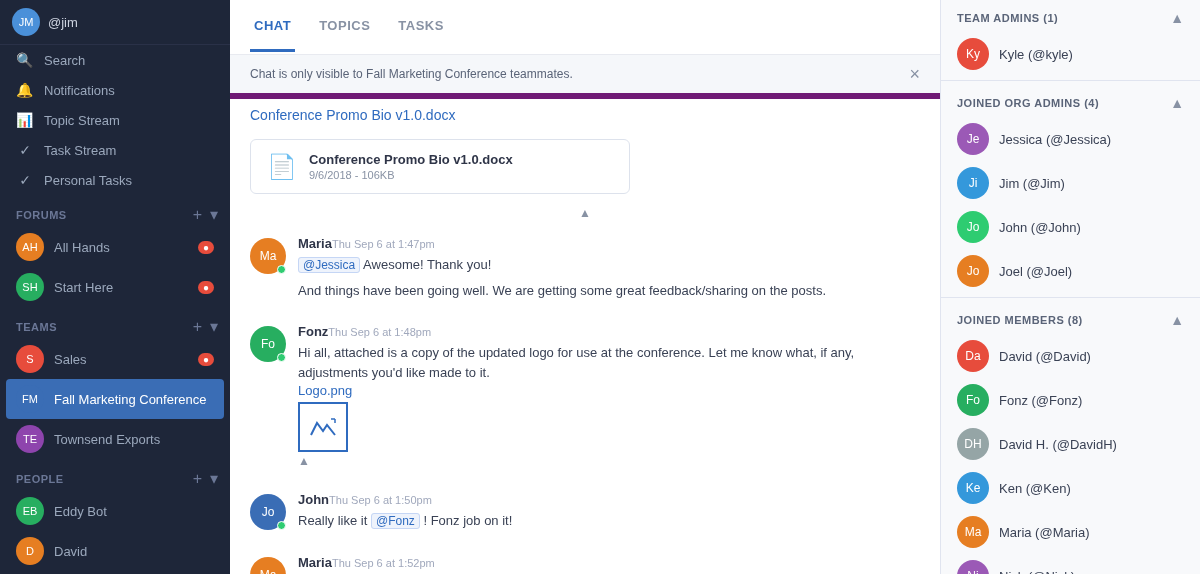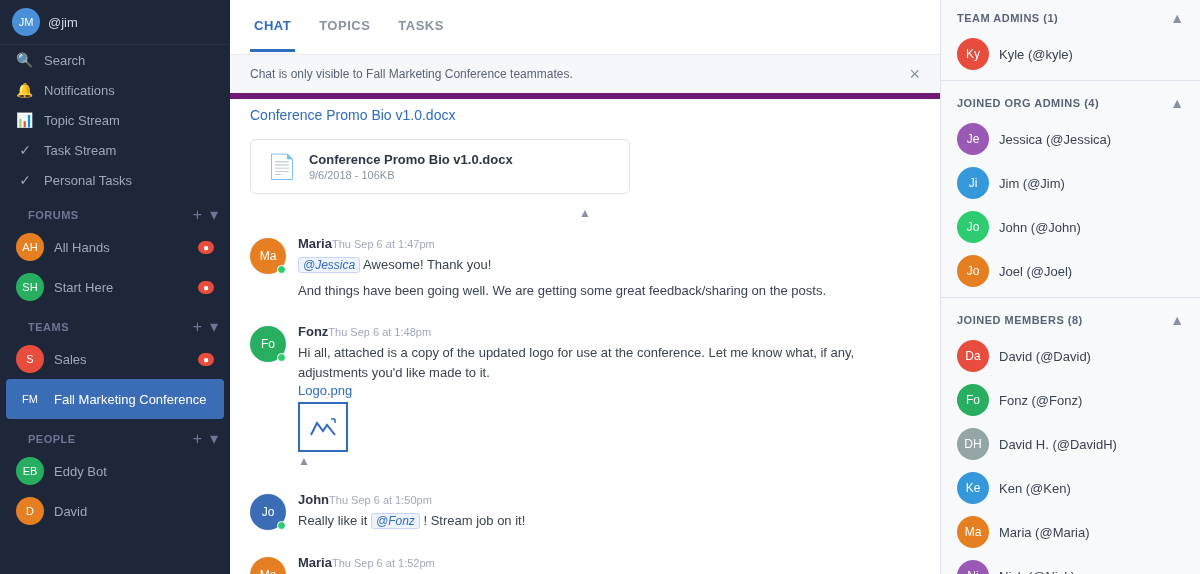--- a/index.html
+++ b/index.html
@@ -5,21 +5,21 @@
     * { box-sizing: border-box; margin: 0; padding: 0; }
     body { font-family: -apple-system, BlinkMacSystemFont, 'Segoe UI', sans-serif; font-size: 14px; display: flex; height: 574px; overflow: hidden; background: #1a1f2e; }
 
     
     #sidebar { width: 230px; background: #1e2639; color: #b0b8cc; display: flex; flex-direction: column; flex-shrink: 0; }
     .sidebar-user { padding: 8px 12px; display: flex; align-items: center; gap: 8px; color: #cdd3e0; font-size: 13px; border-bottom: 1px solid #2a3148; }
     .avatar-sm { width: 28px; height: 28px; border-radius: 50%; background: #4a90d9; display: flex; align-items: center; justify-content: center; font-size: 11px; color: white; flex-shrink: 0; }
     .sidebar-nav-item { display: flex; align-items: center; gap: 10px; padding: 7px 16px; cursor: pointer; color: #9ba8bc; font-size: 13px; }
     .nav-icon { width: 18px; text-align: center; font-size: 14px; }
     .sidebar-section { margin-top: 6px; }
-    .section-header { display: flex; align-items: center; justify-content: space-between; padding: 6px 12px 4px 28px; }
+    .section-header { display: flex; align-items: center; justify-content: space-between; padding: 6px 12px 4px 16px; }
     .section-title { font-size: 11px; font-weight: 700; color: #6b7796; letter-spacing: 0.5px; text-transform: uppercase; }
     .section-actions { display: flex; align-items: center; gap: 8px; }
     .section-action-btn { color: #6b7796; font-size: 16px; cursor: pointer; line-height: 1; }
     .forum-item { display: flex; align-items: center; gap: 10px; padding: 6px 16px; cursor: pointer; color: #9ba8bc; font-size: 13px; position: relative; }
     .forum-avatar { width: 28px; height: 28px; border-radius: 50%; flex-shrink: 0; display: flex; align-items: center; justify-content: center; font-size: 11px; color: white; }
     .badge-red { background: #e74c3c; color: white; border-radius: 10px; font-size: 10px; padding: 1px 5px; margin-left: auto; }
     .active-team { background: #3a6db5 !important; color: white !important; border-radius: 4px; margin: 0 6px; padding: 6px 10px; }
 
     
     #main { flex: 1; display: flex; flex-direction: column; background: white; min-width: 0; }
@@ -37,21 +37,21 @@
     .file-meta { font-size: 11px; color: #8892a4; margin-top: 2px; }
     .collapse-btn { display: flex; justify-content: center; padding: 4px 0; cursor: pointer; color: #8892a4; font-size: 12px; }
     .message-block { display: flex; gap: 12px; padding: 12px 20px; }
     .msg-avatar { width: 36px; height: 36px; border-radius: 50%; flex-shrink: 0; display: flex; align-items: center; justify-content: center; font-size: 12px; color: white; position: relative; margin-top: 2px; }
     .msg-online { width: 9px; height: 9px; border-radius: 50%; background: #2ecc71; position: absolute; bottom: 0; right: 0; border: 1.5px solid white; }
     .msg-content { flex: 1; min-width: 0; }
     .msg-header { display: flex; align-items: baseline; margin-bottom: 4px; }
     .msg-author { font-weight: 700; color: #2f3548; font-size: 13px; }
     .msg-time { font-size: 11px; color: #a0a8bc; }
     .msg-text { font-size: 13px; color: #3a4255; line-height: 1.5; }
-    .mention { background: #eef3fc; color: #2f6bbf; border: 1px solid #c5d6f5; border-radius: 3px; padding: 0 4px; font-size: 12px; font-style: italic; }
+    .mention { background: #eef3fc; color: #2f6bbf; border: 1px solid #c5d6f5; border-radius: 3px; padding: 0 4px; font-size: 12px; }
     .logo-attachment { margin-top: 0; }
     .logo-link { color: #2f6bbf; font-size: 13px; text-decoration: none; cursor: pointer; }
 
     
     #right-panel { width: 260px; background: #f8f9fb; border-left: 1px solid #e0e4ef; overflow-y: auto; flex-shrink: 0; }
     .panel-section-header { display: flex; align-items: center; justify-content: space-between; padding: 10px 16px 6px; }
     .panel-section-title { font-size: 11px; font-weight: 700; color: #5a6478; text-transform: uppercase; letter-spacing: 0.5px; }
     .panel-toggle { color: #8892a4; font-size: 14px; cursor: pointer; }
     .member-item { display: flex; align-items: center; gap: 10px; padding: 6px 16px; }
     .member-avatar { width: 32px; height: 32px; border-radius: 50%; display: flex; align-items: center; justify-content: center; font-size: 12px; color: white; flex-shrink: 0; }
@@ -117,20 +117,24 @@
       </div>
     </div>
     <div class="forum-item">
       <div class="forum-avatar" style="background:#e74c3c">S</div>
       <span>Sales</span>
       <span class="badge-red">●</span>
     </div>
     <div class="forum-item active-team">
       <div class="forum-avatar" style="background:#3a6db5">FM</div>
       <span style="color:white;font-size:13px;">Fall Marketing Conference</span>
+    </div>
+    <div class="forum-item">
+      <div class="forum-avatar" style="background:#8e44ad">TE</div>
+      <span>Townsend Exports</span>
     </div>
   </div>
 
   <div class="sidebar-section">
     <div class="section-header">
       <span class="section-title">PEOPLE</span>
       <div class="section-actions">
         <span class="section-action-btn">+</span>
         <span class="section-action-btn">▾</span>
       </div>
@@ -220,21 +224,21 @@
       <div class="msg-avatar" style="background:#3a6db5">
         Jo
         <div class="msg-online"></div>
       </div>
       <div class="msg-content">
         <div class="msg-header">
           <span class="msg-author">John</span>
           <span class="msg-time">Thu Sep 6 at 1:50pm</span>
         </div>
         <div class="msg-text">
-          <span>Really like it </span><span class="mention">@Fonz</span><span> ! Stream job on it!</span>
+          <span>Really like it </span><span class="mention">@Fonz</span><span> ! Fonz job on it!</span>
         </div>
       </div>
     </div>
 
     <div class="message-block">
       <div class="msg-avatar" style="background:#e67e22">
         Ma
         
       </div>
       <div class="msg-content">

